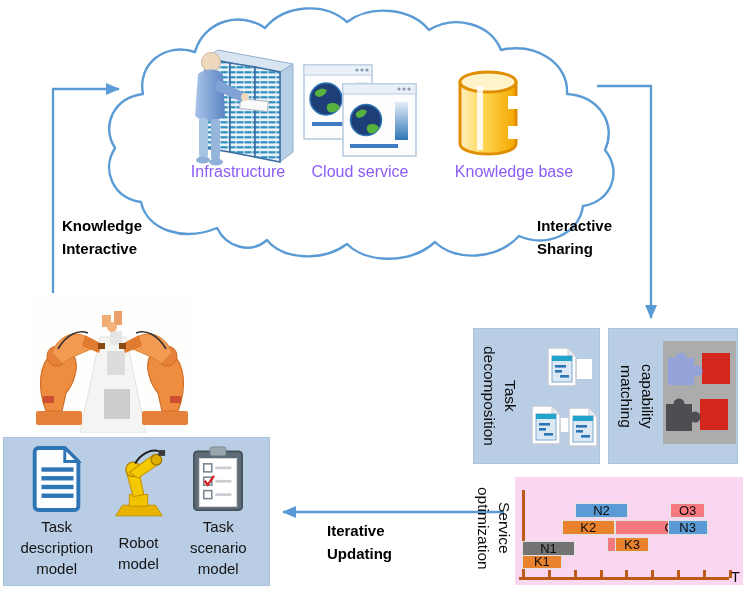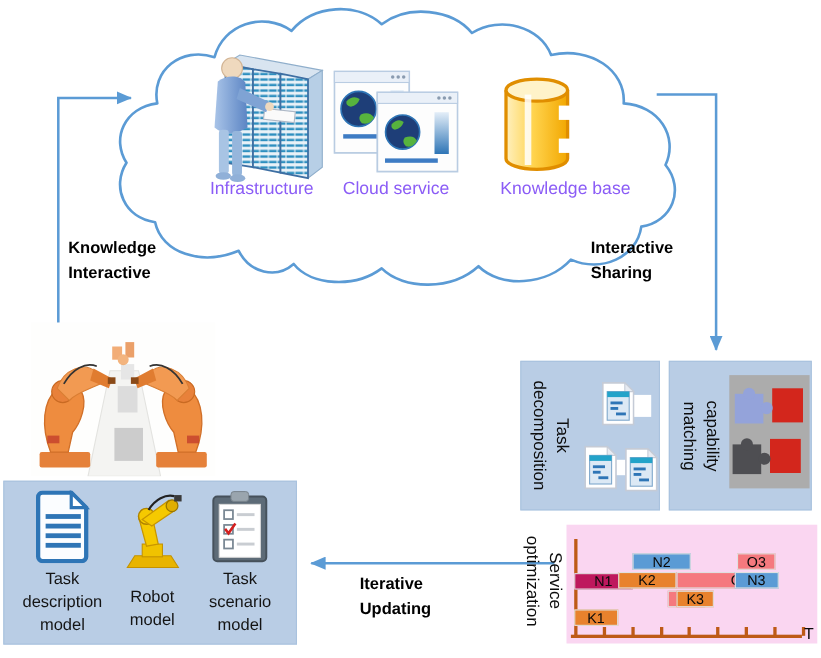--- a/index.html
+++ b/index.html
@@ -301,21 +301,21 @@
       <div class="gtick" style="left: 33px; background: rgb(190, 90, 23);"></div>
       <div class="gtick" style="left: 58.8px; background: rgb(190, 90, 23);"></div>
       <div class="gtick" style="left: 84.6px; background: rgb(190, 90, 23);"></div>
       <div class="gtick" style="left: 110.4px; background: rgb(190, 90, 23);"></div>
       <div class="gtick" style="left: 136.2px; background: rgb(190, 90, 23);"></div>
       <div class="gtick" style="left: 162px; background: rgb(190, 90, 23);"></div>
       <div class="gtick" style="left: 187.8px; background: rgb(190, 90, 23);"></div>
       <div class="gtick" style="left: 213.6px; background: rgb(190, 90, 23);"></div>
       <div class="gT" style="left: 216px; top: 92px;">T</div>
       <div class="gbar" style="left: 7px; width: 39.75px; top: 77px; background: rgb(232, 130, 45);">K1</div>
-      <div class="gbar" style="left: 7px; width: 53px; top: 44px; background: #be185d;">N1</div>
+      <div class="gbar" style="left: 7px; width: 53px; top: 64px; background: #737373;">N1</div>
       <div class="gbar" style="left: 60px; width: 34.45px; top: 60px; background: rgb(245, 121, 126); margin-left: 32px;">O1</div>
       <div class="gbar" style="left: 99.75px; width: 34.45px; top: 60px; background: rgb(232, 130, 45);">K3</div>
       <div class="gbar" style="left: 46.75px; width: 53px; top: 43px; background: rgb(232, 130, 45);">K2</div>
       <div class="gbar" style="left: 99.75px; width: 68px; top: 43px; background: rgb(245, 121, 126); text-align: right;">O2</div>
       <div class="gbar" style="left: 152.75px; width: 39.75px; top: 43px; background: rgb(91, 155, 213);">N3</div>
       <div class="gbar" style="left: 60px; width: 53px; top: 26px; background: rgb(91, 155, 213);">N2</div>
       <div class="gbar" style="left: 155.4px; width: 34.45px; top: 26px; background: rgb(245, 121, 126);">O3</div>
     </div>
 
 </div>

